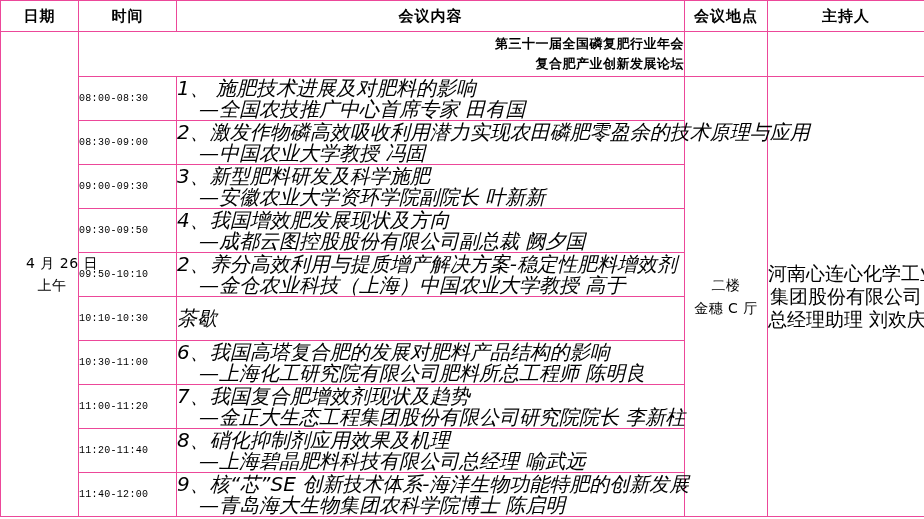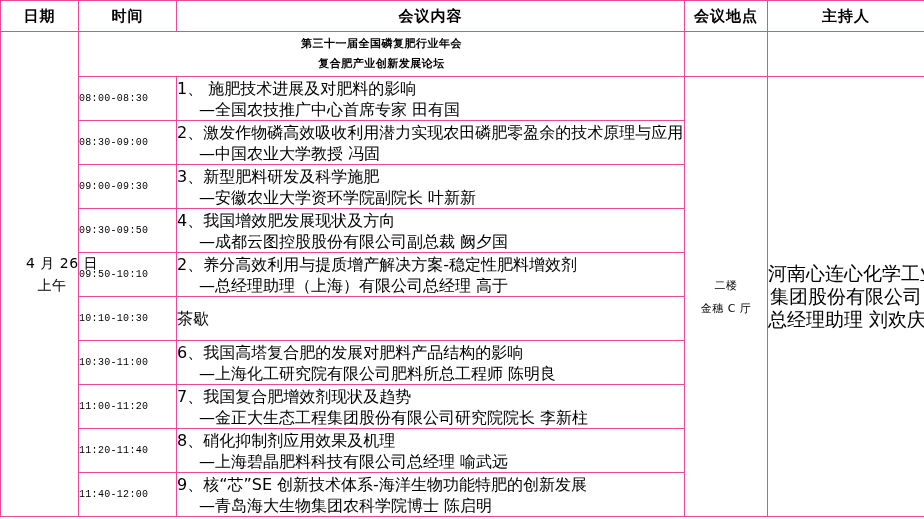--- a/index.html
+++ b/index.html
@@ -55,23 +55,24 @@
   }
 
   
   .title-cell {
     height: 44px;
     text-align: center;
     padding: 4px 0 5px 0;
   }
   .title-line {
     font-weight: bold;
-    font-size: 11px;
+    font-size: 13px;
     line-height: 20px;
     letter-spacing: 0.5px;
+    text-align: right;
   }
 
   
   .date-cell {
     text-align: center;
     font-size: 14px;
     line-height: 22px;
     letter-spacing: 0.5px;
   }
   .date-cell div { white-space: nowrap; padding-left: 25px; }
@@ -83,34 +84,35 @@
     height: 43px;
     letter-spacing: 0.3px;
     white-space: nowrap;
     font-family: Liberation Mono, monospace;
   }
 
   
   .body-cell {
     text-align: left;
     padding: 3px 4px 3px 9px;
-    font-size: 16px;
+    font-size: 20px;
     line-height: 21px;
+    font-style: italic;
   }
   .topic-line { white-space: nowrap; }
   .speaker-line {
     white-space: nowrap;
     padding-left: 22px;
   }
   .plain-line { white-space: nowrap; }
 
   
   .venue-cell {
     text-align: center;
-    font-size: 11px;
+    font-size: 14px;
     line-height: 23px;
     letter-spacing: 0.5px;
   }
   .host-cell {
     text-align: center;
     font-size: 19px;
     line-height: 23px;
     padding: 0 4px;
   }
   .venue-cell div, .host-cell div { white-space: nowrap; }
@@ -188,21 +190,21 @@
         <td class="body-cell">
           <div class="topic-line">4、我国增效肥发展现状及方向</div>
           <div class="speaker-line">—成都云图控股股份有限公司副总裁  阙夕国</div>
         </td>
       </tr>
 
       <tr>
         <td class="time-cell">09:50-10:10</td>
         <td class="body-cell">
           <div class="topic-line">2、养分高效利用与提质增产解决方案-稳定性肥料增效剂</div>
-          <div class="speaker-line">—总经理助理（上海）有限公司总经理  高于</div>
+          <div class="speaker-line">—金仓农业科技（上海）中国农业大学教授  高于</div>
         </td>
       </tr>
 
       <tr>
         <td class="time-cell">10:10-10:30</td>
         <td class="body-cell">
           <div class="plain-line">茶歇</div>
         </td>
       </tr>
 

